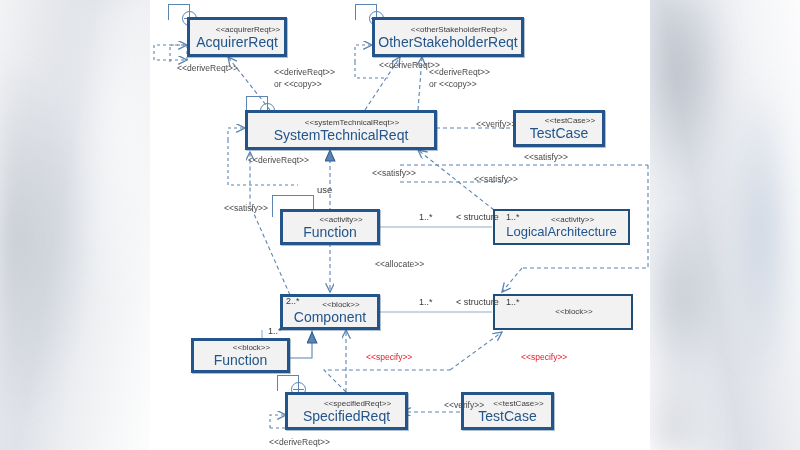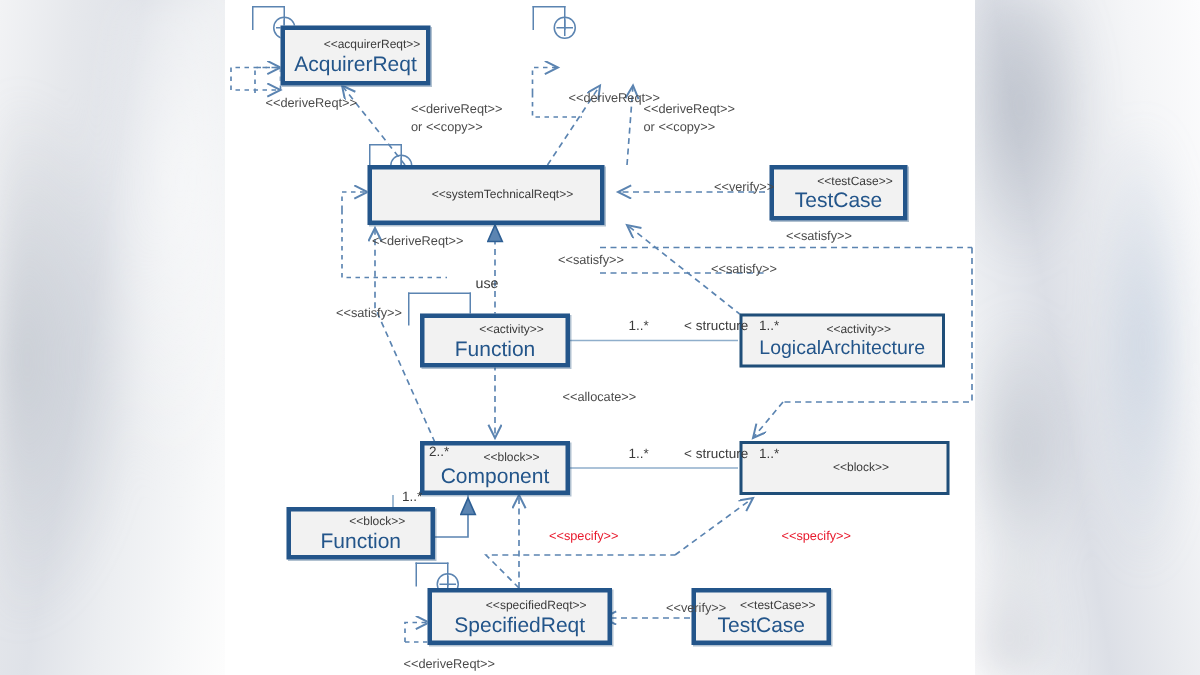--- a/index.html
+++ b/index.html
@@ -159,23 +159,28 @@
       <span class="circ"></span>
     </div>
 
     <div class="usebracket" style="left:122px;top:195px;width:42px;height:22px;"></div>
 
     <div class="node thick" style="left:37px;top:17px;width:100px;height:40px;">
       <span class="stereo">&lt;&lt;acquirerReqt&gt;&gt;</span>
       <span class="name">AcquirerReqt</span>
     </div>
 
-
-    <div class="node thick" style="left:95px;top:110px;width:158px;height:40px;">
+    <div class="node thick" style="left:222px;top:17px;width:152px;height:40px;">
+      <span class="stereo">&lt;&lt;otherStakeholderReqt&gt;&gt;</span>
+      <span class="name">OtherStakeholderReqt</span>
+    </div>
+
+    <div class="node thick" style="left:95px;top:110px;width:192px;height:40px;">
       <span class="stereo">&lt;&lt;systemTechnicalReqt&gt;&gt;</span>
+      <span class="name">SystemTechnicalReqt</span>
     </div>
 
     <div class="node thick" style="left:363px;top:110px;width:92px;height:37px;">
       <span class="stereo">&lt;&lt;testCase&gt;&gt;</span>
       <span class="name">TestCase</span>
     </div>
 
     <div class="node thick" style="left:130px;top:209px;width:100px;height:36px;">
       <span class="stereo">&lt;&lt;activity&gt;&gt;</span>
       <span class="name">Function</span>

